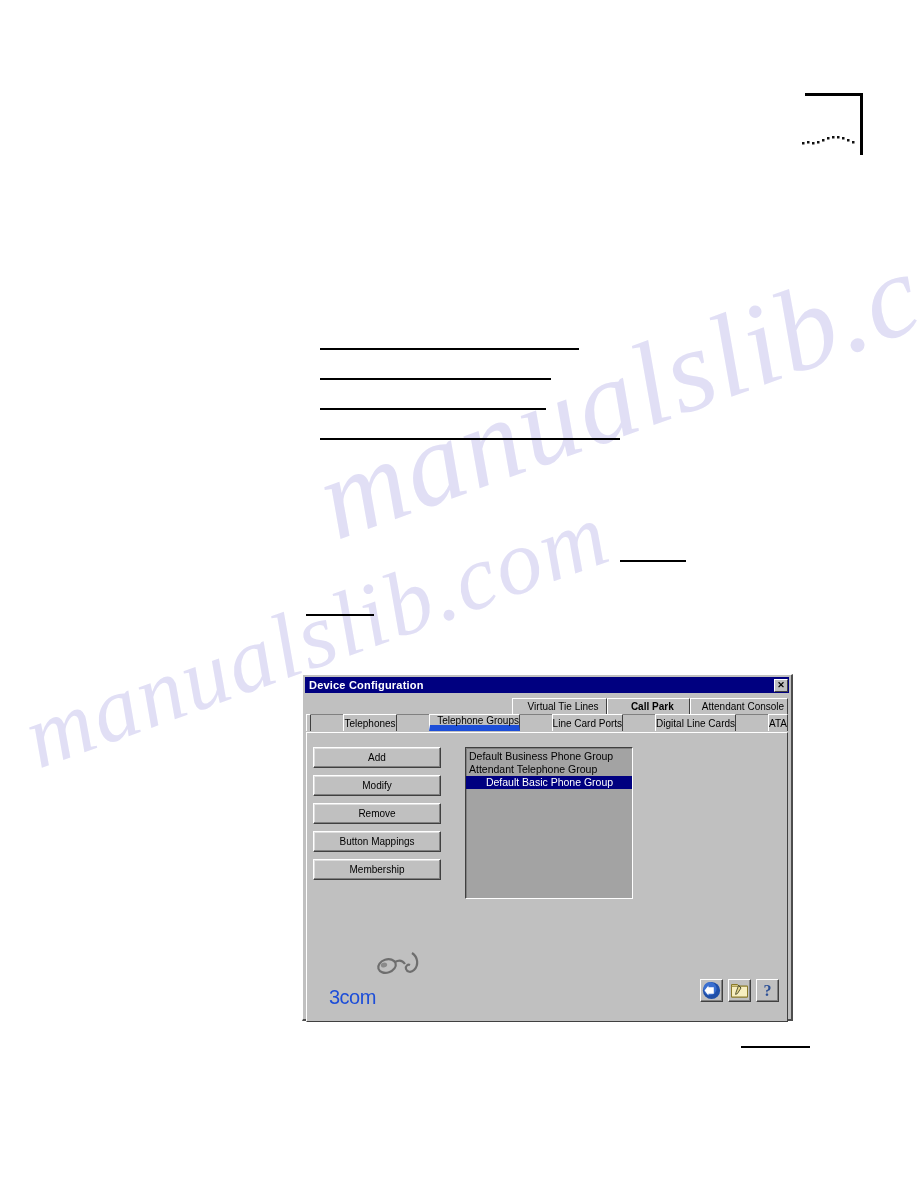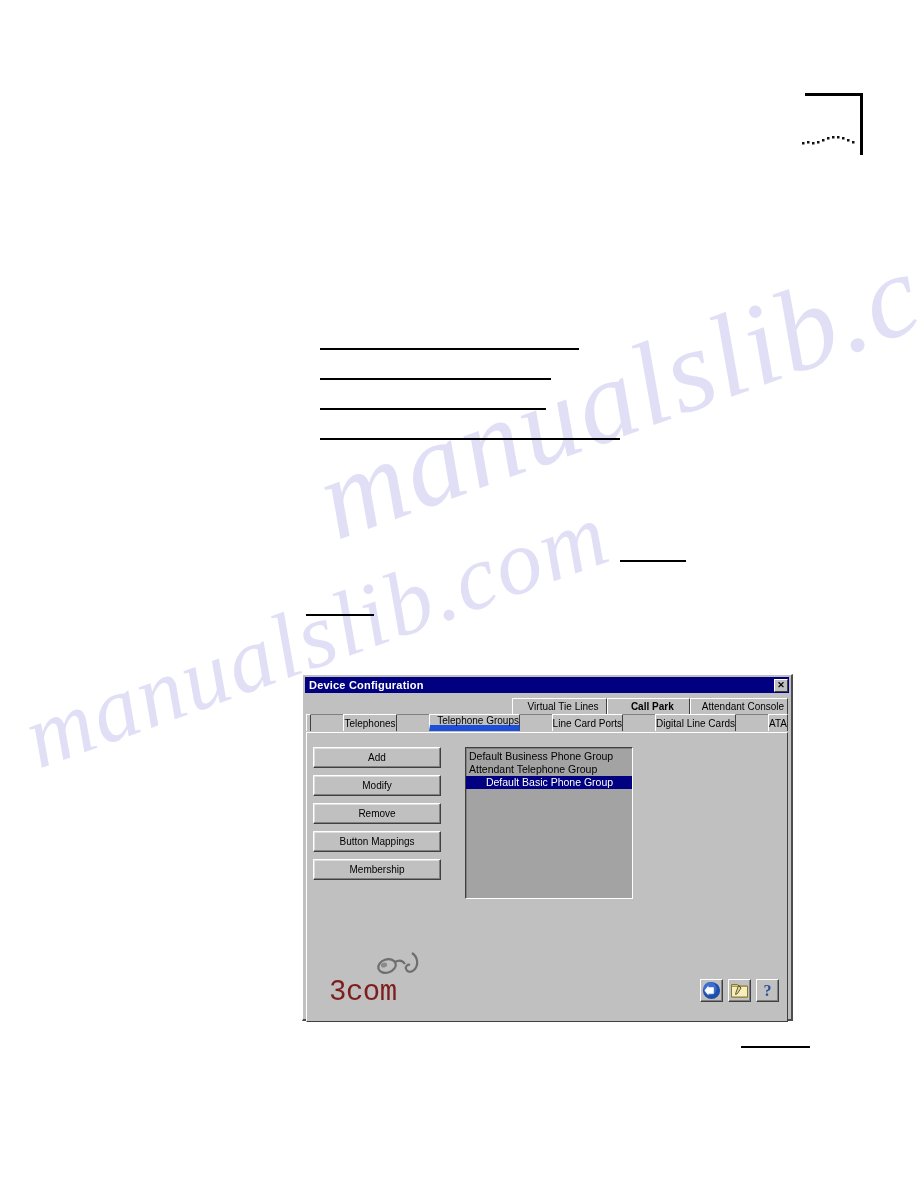--- a/index.html
+++ b/index.html
@@ -272,23 +272,23 @@
     position: absolute;
     left: 44px;
     top: 0;
     width: 52px;
     height: 30px;
   }
   #logo-word {
     position: absolute;
     left: 0;
     bottom: 0;
-    font-family: Liberation Mono, monospace;
-    font-size: 29px;
-    color: #7f1d1d;
+    font-family: Liberation Sans, sans-serif;
+    font-size: 20px;
+    color: #1d4ed8;
     letter-spacing: -0.5px;
     line-height: 1;
   }
 
   
   #icon-bar {
     position: absolute;
     right: 8px;
     bottom: 19px;
     display: flex;

